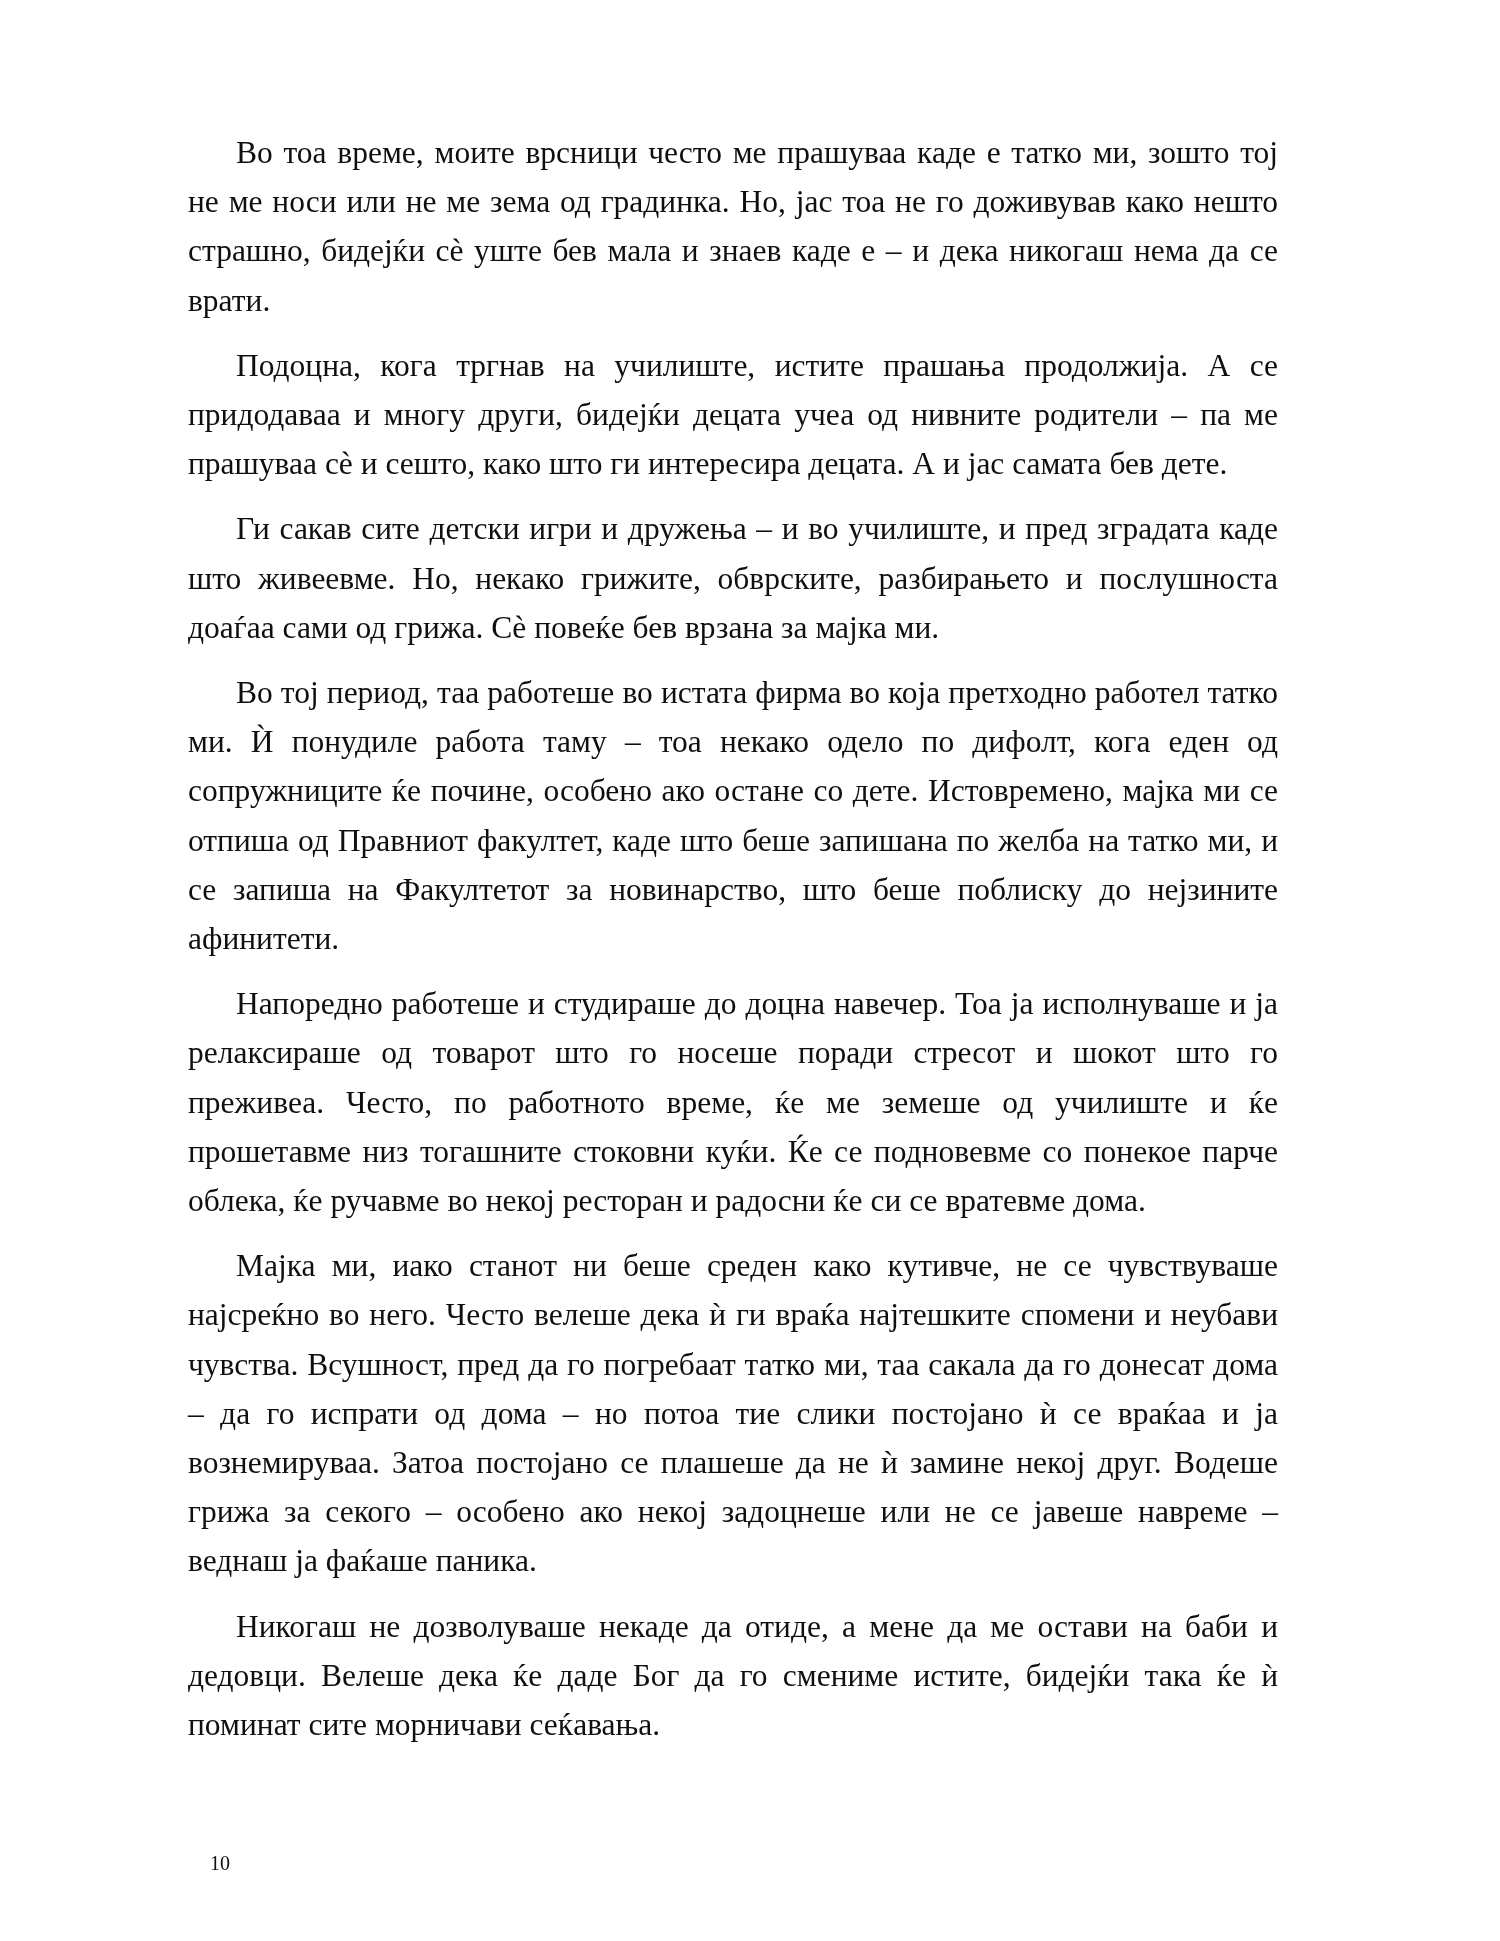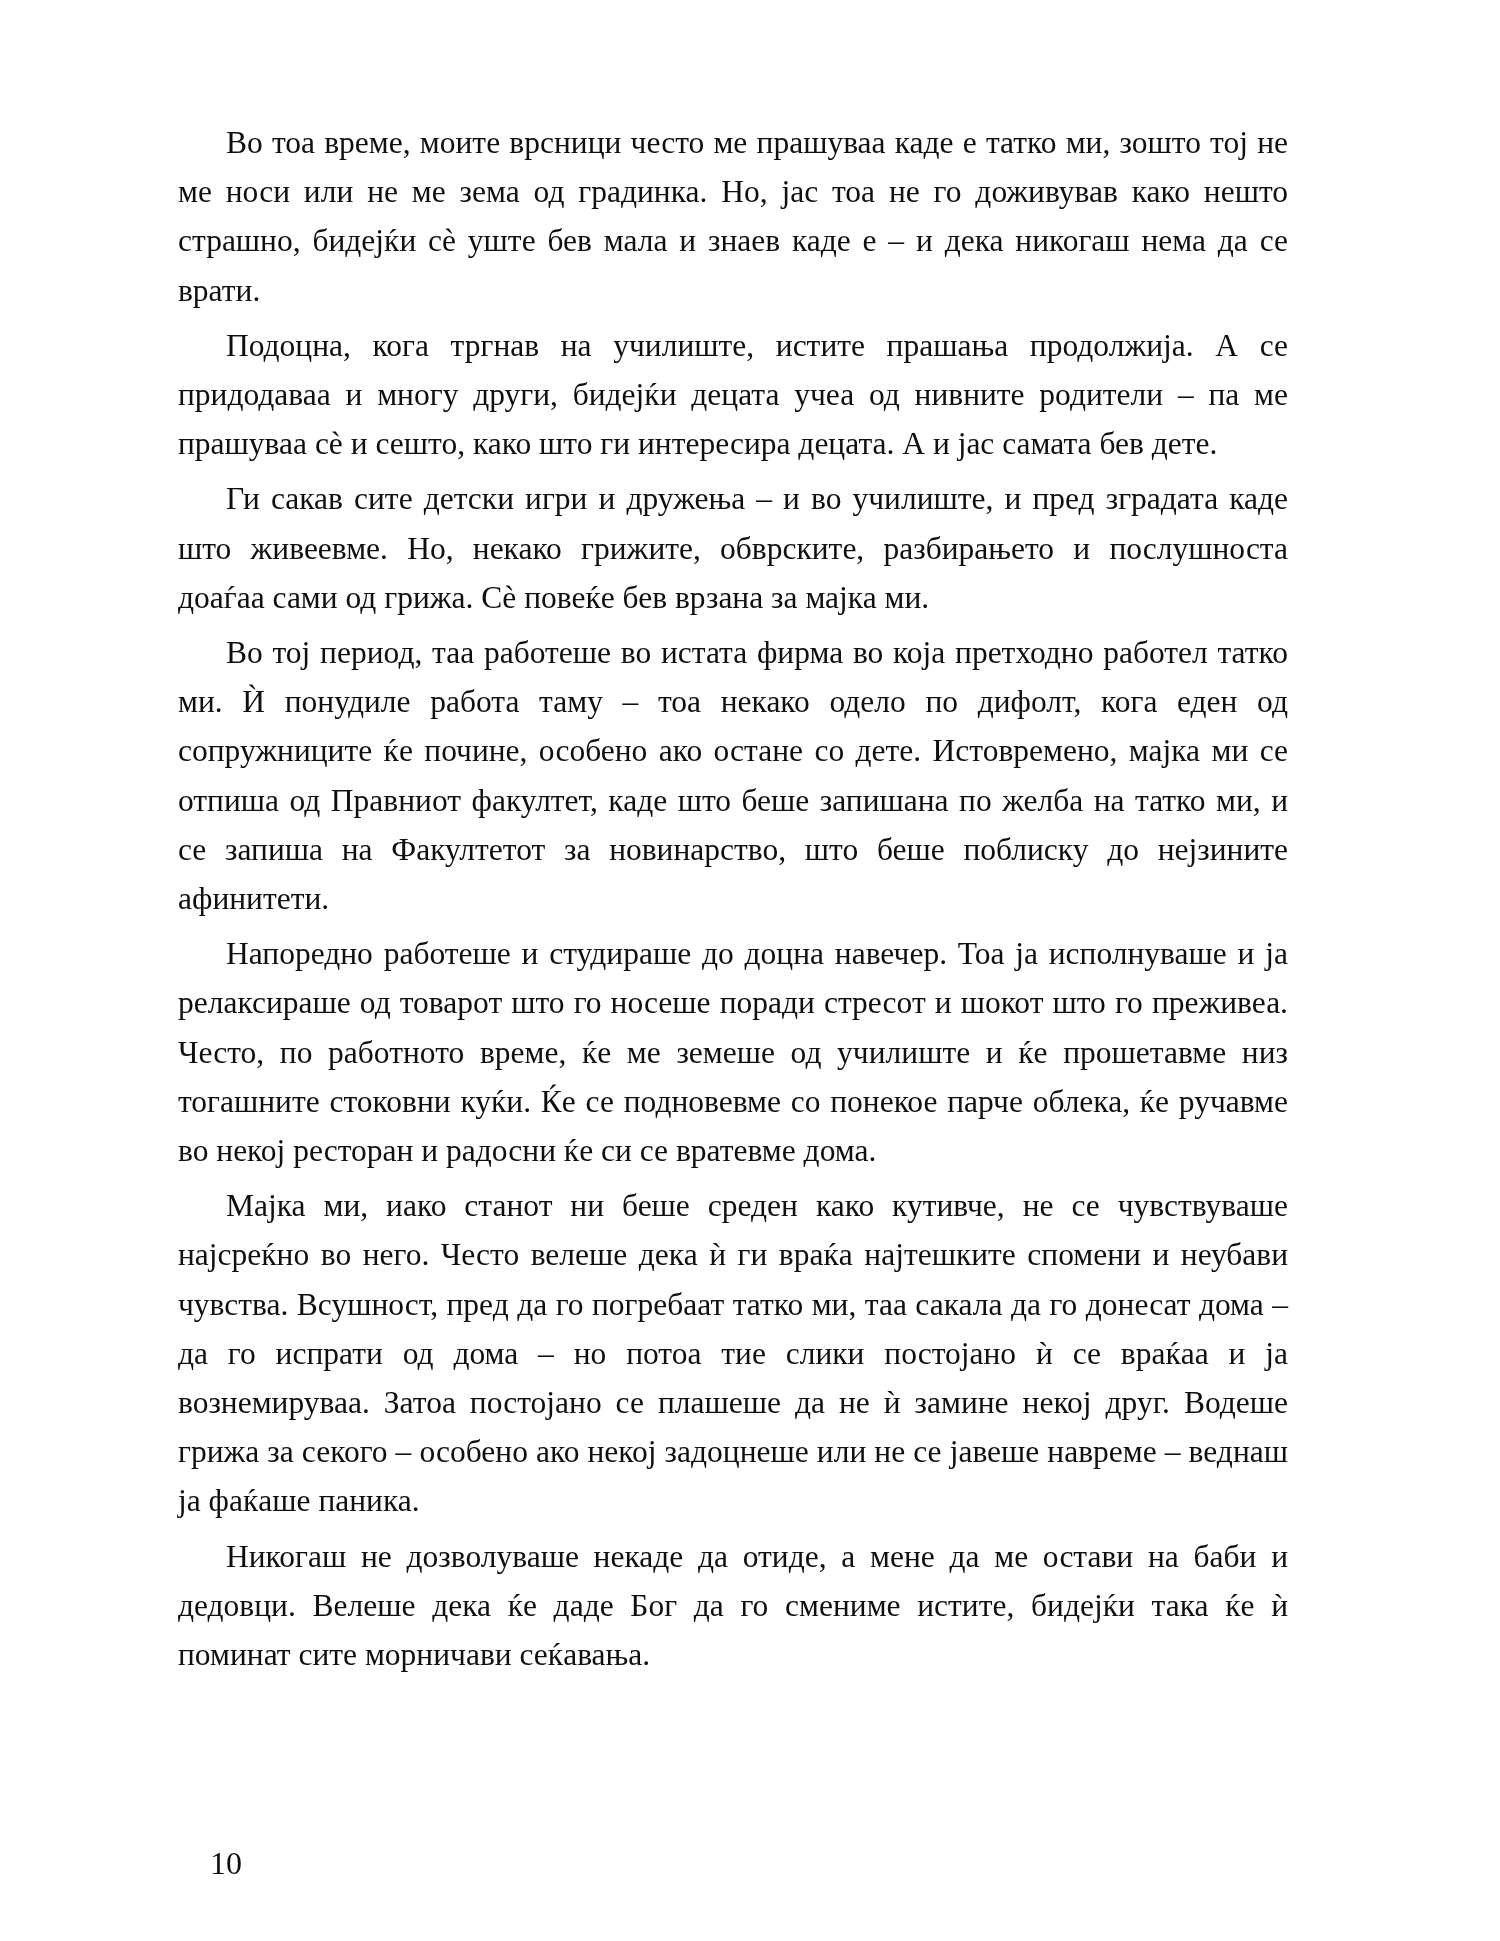--- a/index.html
+++ b/index.html
@@ -15,37 +15,37 @@
     box-sizing: border-box;
     overflow: hidden;
   }
   .text-block {
     position: absolute;
     left: 172px;
     top: 112px;
     width: 1122px;
   }
   .para {
-    margin: 6px;
+    margin: 16px;
     font-family: "Liberation Serif", "DejaVu Serif", serif;
     font-size: 31.5px;
     line-height: 49.2px;
     color: #100f0d;
     text-align: justify;
     text-justify: inter-word;
     text-indent: 48px;
     hyphens: manual;
     -webkit-hyphens: manual;
   }
   .page-number {
     position: absolute;
     left: 210px;
     top: 1845px;
     font-family: "Liberation Serif", "DejaVu Serif", serif;
-    font-size: 32px;
+    font-size: 20px;
     line-height: 36px;
     color: #100f0d;
   }
 </style>
 </head>
 <body>
 
 <div class="page">
 
   <div class="text-block">

